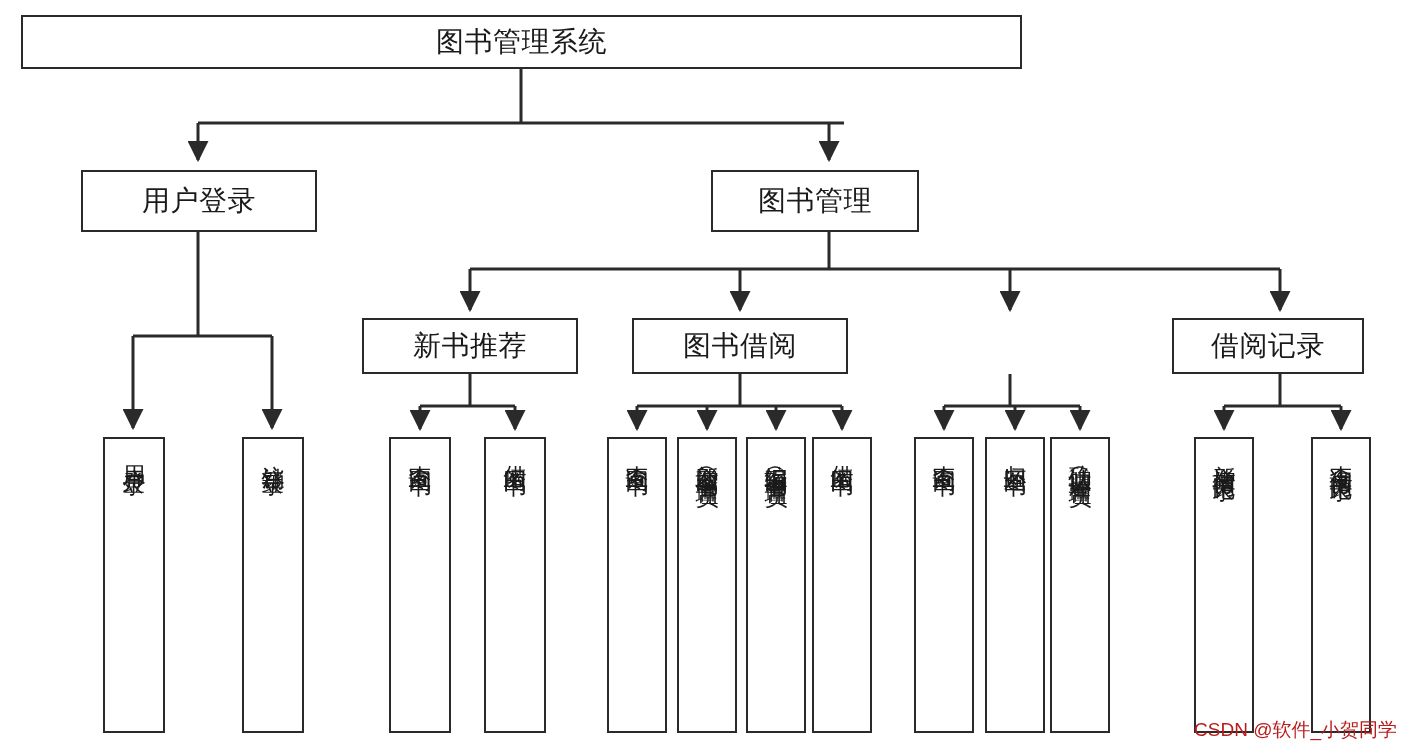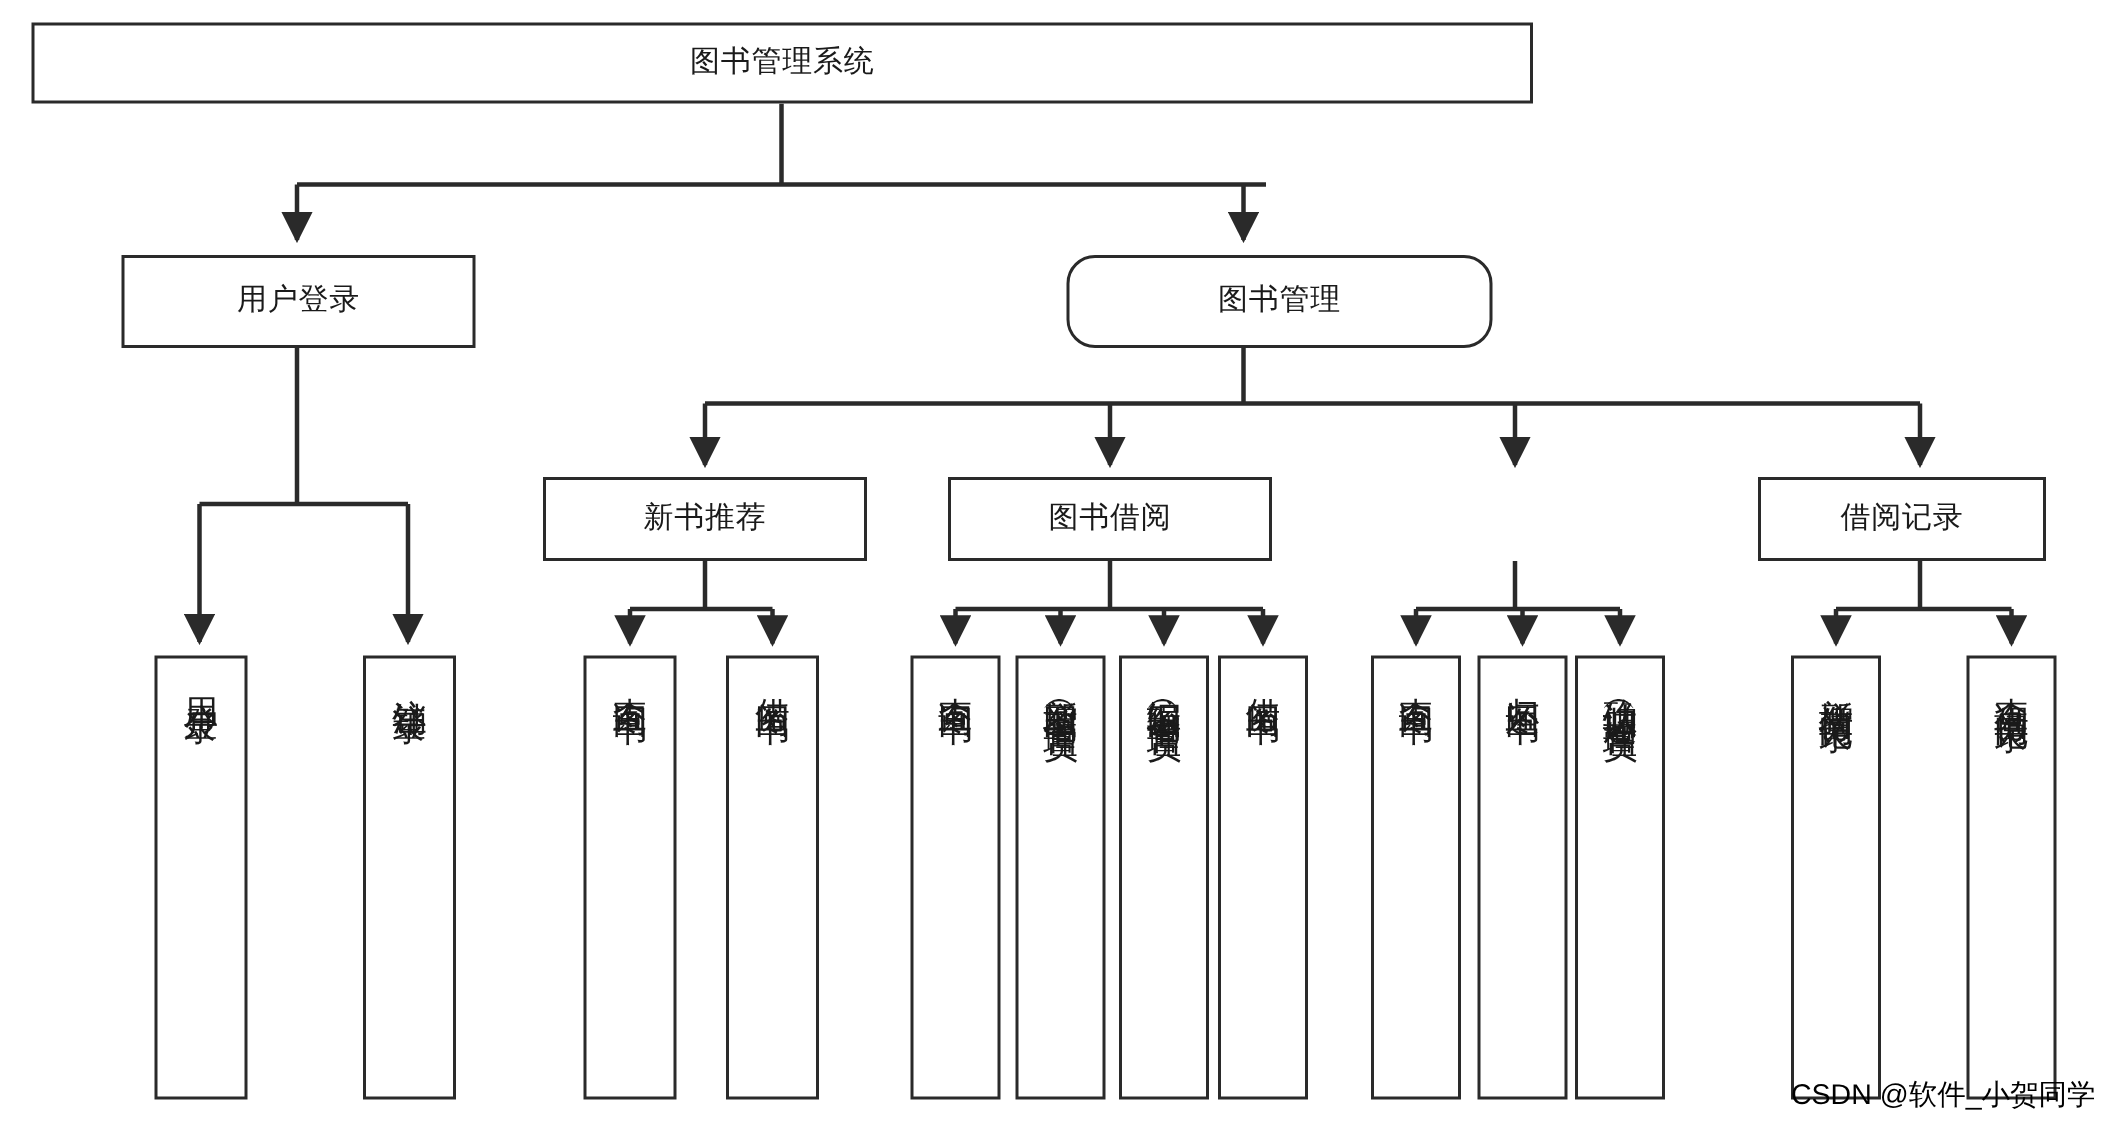--- a/index.html
+++ b/index.html
@@ -35,39 +35,39 @@
     overflow: hidden;
   }
   .node-label {
     color: #1a1a1a;
     text-align: center;
     line-height: 1.18;
     white-space: nowrap;
     letter-spacing: 0.5px;
   }
   .h-node .node-label {
-    font-size: 20px;
+    font-size: 28px;
   }
   .v-node {
     align-items: flex-start;
     padding-top: 8px;
   }
   .v-node .node-label {
     writing-mode: vertical-rl;
     text-orientation: upright;
     font-size: 23px;
     letter-spacing: 3px;
     line-height: 1;
   }
   .watermark {
     position: absolute;
     right: 8px;
     bottom: 4px;
     font-size: 19px;
-    color: #000000;
+    color: #b91c1c;
     white-space: nowrap;
     pointer-events: none;
     font-family: "Liberation Sans", "DejaVu Sans", sans-serif;
   }
 </style>
 </head>
 <body>
 
 <div id="canvas">
 
@@ -121,21 +121,21 @@
     </g>
   </svg>
 
   <div class="node-box h-node" style="left:21px; top:15px; width:1001px; height:54px;">
     <span class="node-label">图书管理系统</span>
   </div>
 
   <div class="node-box h-node" style="left:81px; top:170px; width:236px; height:62px;">
     <span class="node-label">用户登录</span>
   </div>
-  <div class="node-box h-node" style="left:711px; top:170px; width:284px; height:62px;border-radius:19px;">
+  <div class="node-box h-node" style="left:711px; top:170px; width:208px; height:62px;">
     <span class="node-label">图书管理</span>
   </div>
 
   <div class="node-box h-node" style="left:632px; top:318px; width:216px; height:56px;">
     <span class="node-label">图书借阅</span>
   </div>
   <div class="node-box h-node" style="left:362px; top:318px; width:216px; height:56px;">
     <span class="node-label">新书推荐</span>
   </div>
   <div class="node-box h-node" style="left:1172px; top:318px; width:192px; height:56px;">

